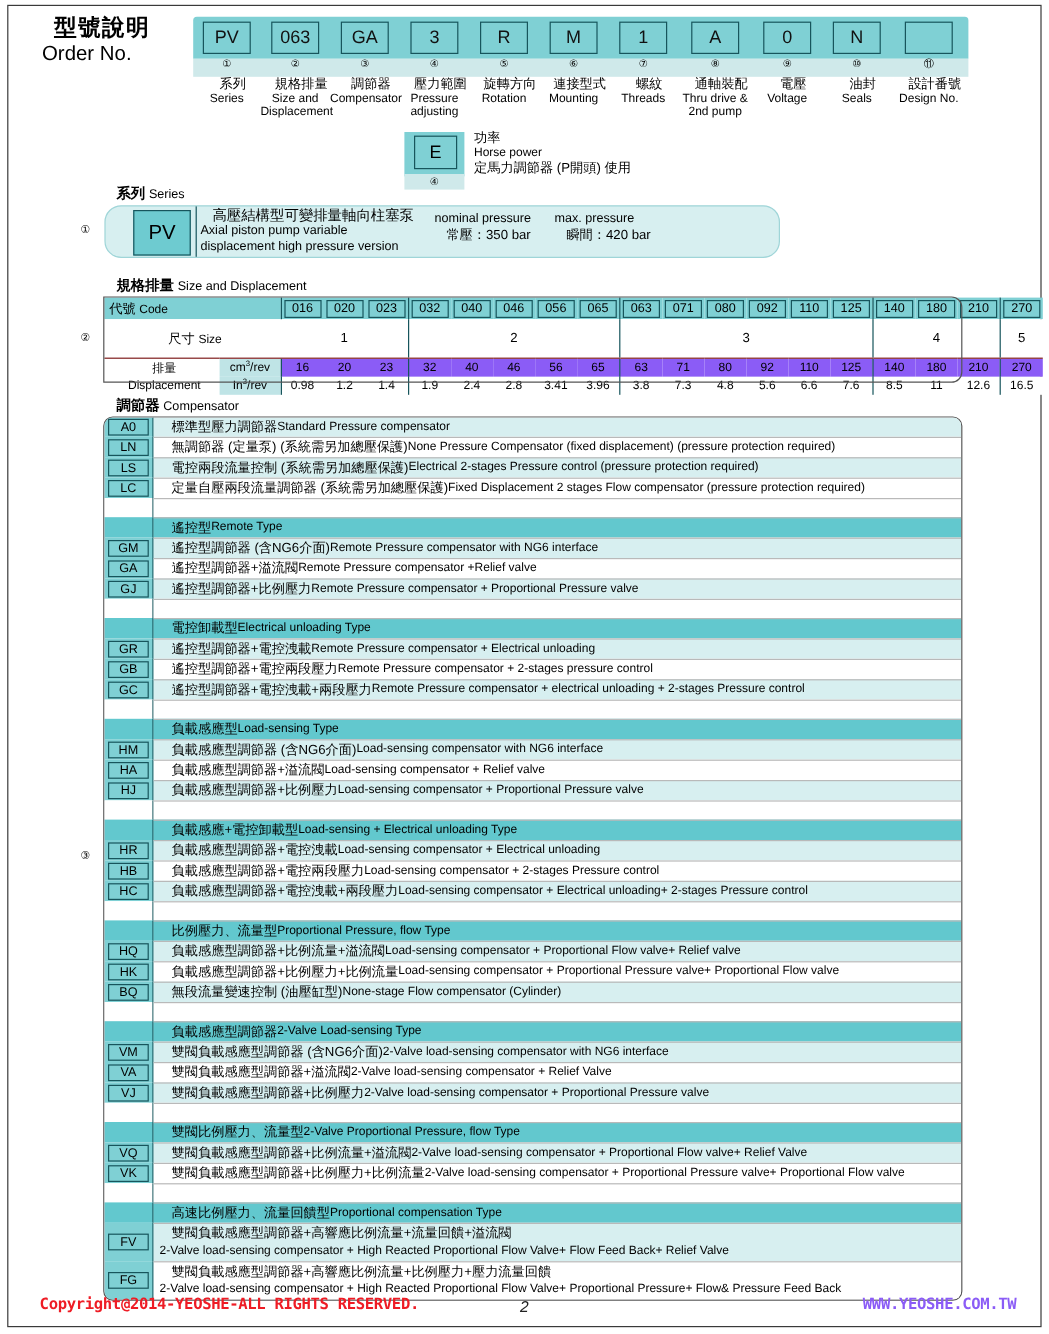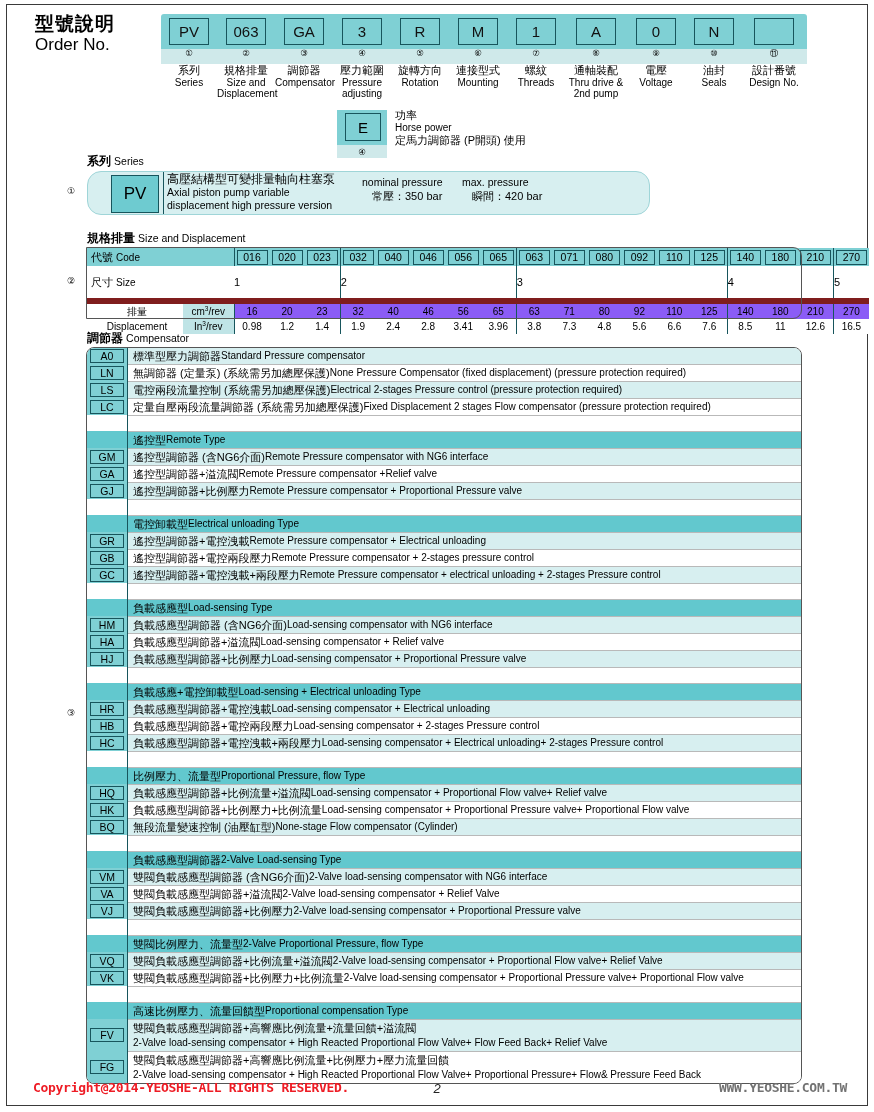--- a/index.html
+++ b/index.html
@@ -99,21 +99,21 @@
   .sd-table td{border:0;padding:0;}
   .sd-row-code td{background:#7fd0d4;height:17px;}
   .sd-lbl{
     background:#7fd0d4;text-align:left;padding-left:4px !important;
     font-size:11px;white-space:nowrap;
   }
   .codechip{
     display:block;margin:1.5px 2px;border:1.4px solid #17555c;background:#7fd0d4;
     font-size:10.5px;text-align:center;line-height:13px;
   }
-  .sd-size td{background:#ffffff;height:32px;font-size:11px;border-bottom:6px solid #7f1d1d;}
+  .sd-size td{background:#ffffff;height:32px;text-align:center;font-size:11px;border-bottom:1px solid #7f1d1d;}
   .sd-d1 td{background:#8b5cf6;height:15px;text-align:center;font-size:10px;}
   .sd-d2 td{background:#ffffff;height:15px;text-align:center;font-size:10px;}
   .sd-unitcell{background:#bfe4e6 !important;font-size:9px;text-align:center;}
   .sd-namecell{background:#ffffff !important;font-size:10.5px;text-align:left;padding-left:4px !important;white-space:nowrap;}
   .sd-namecell2{background:#ffffff !important;font-size:10px;text-align:left;padding-left:4px !important;white-space:nowrap;}
   .vsep{border-left:1.4px solid #17555c !important;}
   .sd-outer{
     position:absolute;left:79px;top:242px;width:716px;height:72px;
     border:1px solid #555;border-radius:0 9px 9px 0;pointer-events:none;box-sizing:border-box;
   }
@@ -132,38 +132,38 @@
     border-right:1.2px solid #17555c;
   }
   .ccode span{
     display:block;width:32px;border:1.3px solid #17555c;background:#7fd0d4;
     font-size:10.5px;text-align:center;line-height:12px;
   }
   .ccode.blank{background:#7fd0d4;}
   .ccode.empty{background:#fff;border-right:1.2px solid #17555c;}
   .cdesc{flex:1 1 auto;padding:1px 0 1px 5px;line-height:14px;display:flex;align-items:center;}
   .cdesc.two{display:block;padding-top:2px;padding-bottom:2px;line-height:13.5px;}
-  .cn{font-size:11px;}
+  .cn{font-size:11px;margin-left:10px;}
   .en{font-size:10px;}
   .grp-head .cdesc{background:#62c8ce;}
   .grp-head .ccode{background:#62c8ce;border-right:1.2px solid #17555c;}
   .r-alt .cdesc{background:#d7eff0;}
   .r-wht .cdesc{background:#ffffff;}
   .spacer{height:14px;}
   .spacer .ccode{background:#ffffff;}
   .spacer .cdesc{background:#ffffff;}
   .crow + .crow .cdesc{border-top:1px solid #b9b9b9;}
 
   
   .foot-left{
     position:absolute;left:26px;top:1075px;font-size:13px;color:#ee1c25;
     font-family:"DejaVu Sans Mono","Liberation Mono",monospace;font-weight:bold;letter-spacing:-0.3px;
   }
   .foot-right{
-    position:absolute;right:22px;top:1075px;font-size:13px;color:#737373;
+    position:absolute;right:22px;top:1075px;font-size:13px;color:#8b5cf6;
     font-family:"DejaVu Sans Mono","Liberation Mono",monospace;font-weight:bold;letter-spacing:-0.3px;
   }
   .foot-page{
     position:absolute;left:0;top:1081px;width:874px;text-align:center;
     font-size:13px;font-style:italic;color:#222;
   }
 </style>
 </head>
 <body>
 

